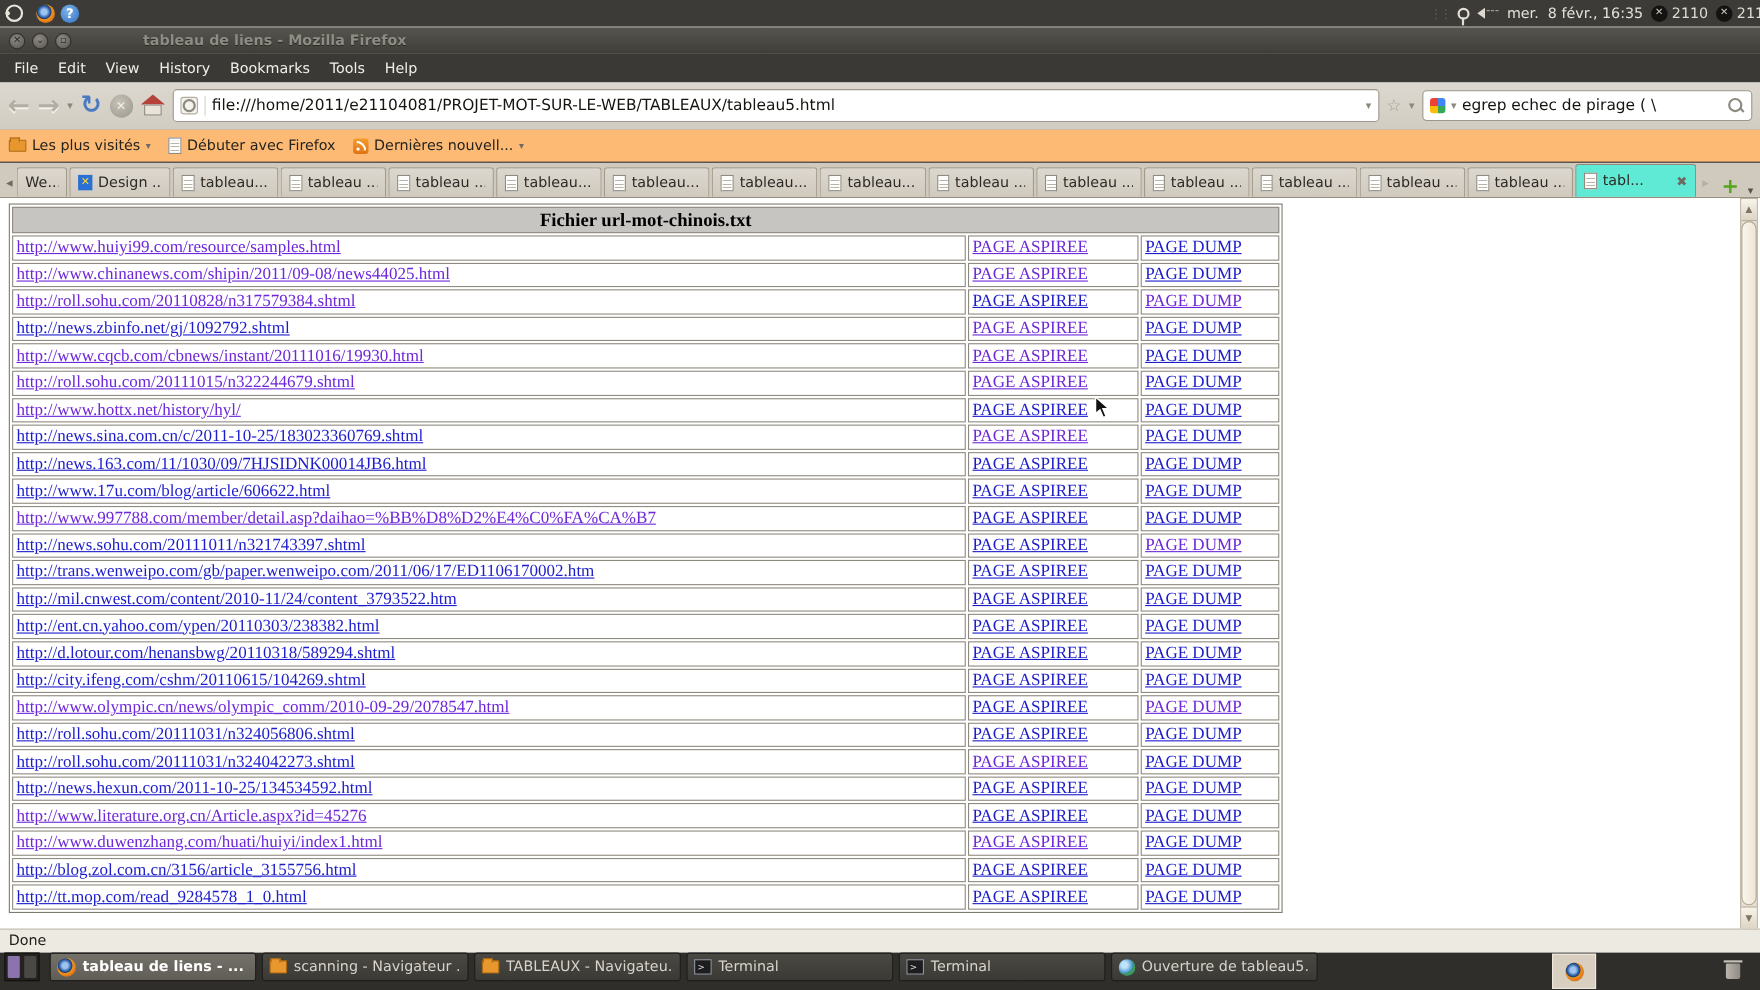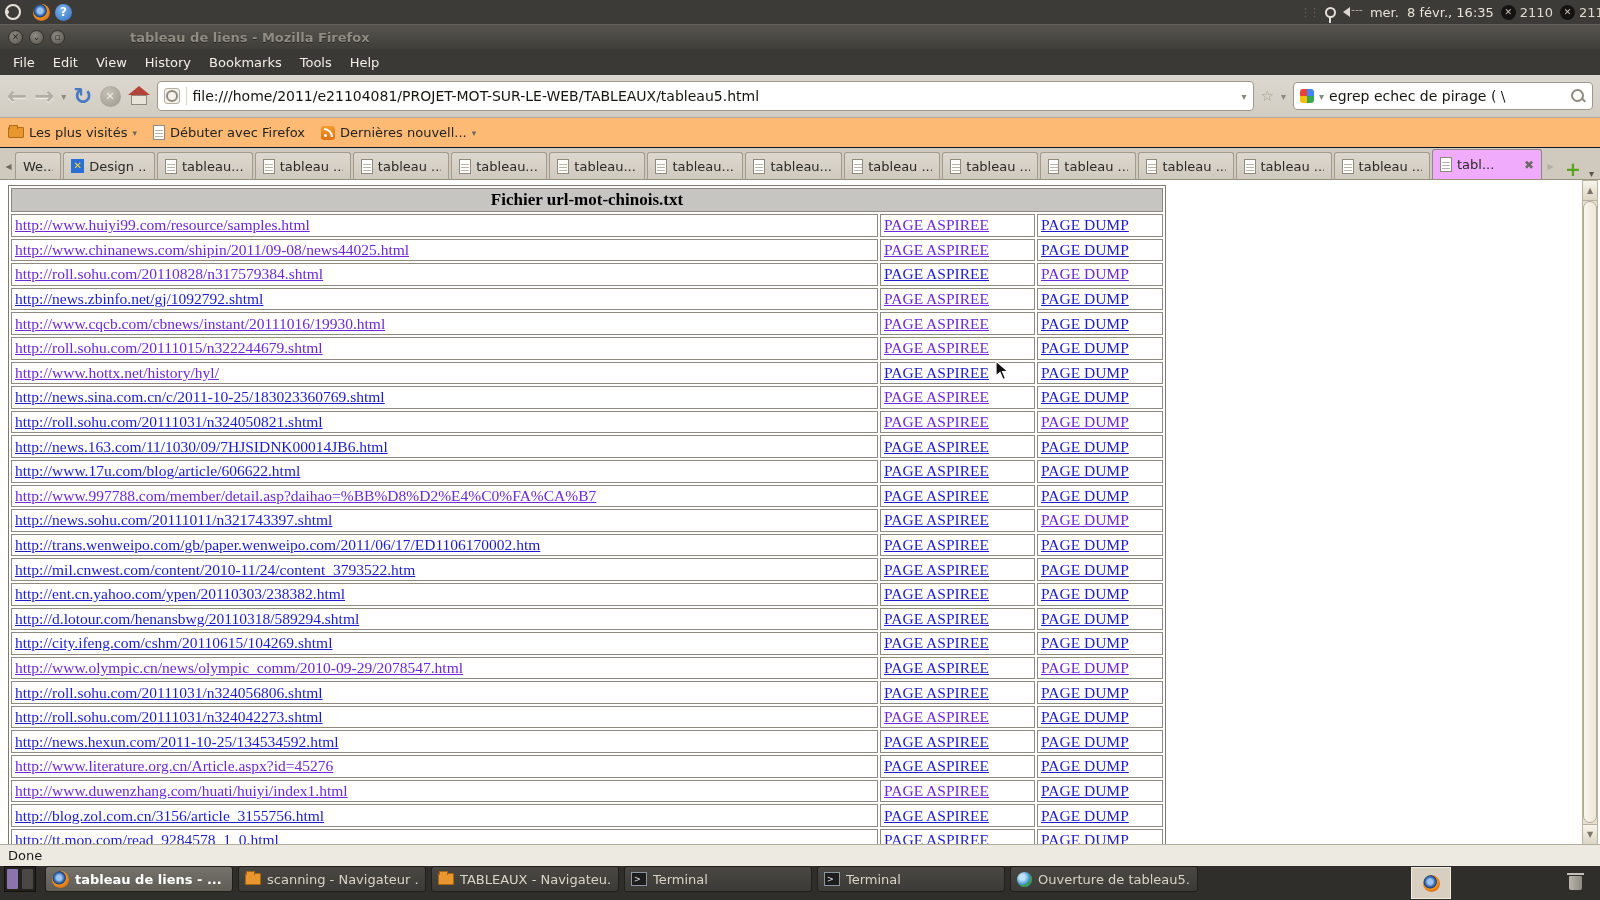--- a/index.html
+++ b/index.html
@@ -91,21 +91,21 @@
   .tab-scroll{width:13px;height:26px;display:flex;align-items:center;justify-content:center;font-size:12px;color:#6e6a61;}
   .tab-scroll.disabled{color:#b4afa4;}
   .tab-strip{display:flex;align-items:flex-end;flex:1;min-width:0;height:31px;}
   .tab{height:27px;background:linear-gradient(#ddd8cf,#cfc9be);border:1px solid #a19a8d;border-bottom:none;
        border-radius:3px 3px 0 0;display:flex;align-items:center;gap:5px;font-size:13px;color:#2c2a25;
        padding:0 7px;margin-right:2px;overflow:hidden;white-space:nowrap;box-sizing:border-box;flex:0 0 auto;}
   .tab .tab-label{overflow:hidden;text-overflow:clip;}
   .tab.t-small{width:46px;}
   .tab.t-design{width:92px;}
   .tab.t-std{flex:1 1 0;min-width:0;max-width:104px;}
-  .tab.active{background:#f0abfc;height:30px;width:110px;border-color:#8f8a7e;}
+  .tab.active{background:#5eead4;height:30px;width:110px;border-color:#8f8a7e;}
   .tab-close{margin-left:auto;color:#6e6a61;font-weight:bold;font-size:12px;}
   .design-fav{display:inline-block;width:14px;height:14px;background:#2a6fd4;color:#ffd832;font-size:10px;font-weight:bold;
               text-align:center;line-height:14px;}
   .tab-plus{color:#57a51f;font-size:19px;font-weight:bold;margin:0 8px;line-height:1;}
   .tab-listall{font-size:10px;color:#55524b;margin-right:4px;}
 
   
   .content{position:relative;height:665px;background:#fff;overflow:hidden;border-top:1px solid #96907f;box-sizing:border-box;}
   .page-table{margin:5px 0 0 8px;border:1px solid #7f7a70;border-spacing:2px;border-collapse:separate;
               font-family:"Liberation Serif","DejaVu Serif",serif;table-layout:fixed;}
@@ -359,25 +359,20 @@
     <td class="c-url"><a class="state-visited">http://www.hottx.net/history/hyl/</a></td>
     <td class="c-asp"><a class="state-link">PAGE ASPIREE</a></td>
     <td class="c-dump"><a class="state-link">PAGE DUMP</a></td>
   </tr>
           <tr>
     <td class="c-url"><a class="state-link">http://news.sina.com.cn/c/2011-10-25/183023360769.shtml</a></td>
     <td class="c-asp"><a class="state-visited">PAGE ASPIREE</a></td>
     <td class="c-dump"><a class="state-link">PAGE DUMP</a></td>
   </tr>
           <tr>
-    <td class="c-url"><a class="state-link">http://roll.sohu.com/20111031/n324050821.shtml</a></td>
-    <td class="c-asp"><a class="state-visited">PAGE ASPIREE</a></td>
-    <td class="c-dump"><a class="state-visited">PAGE DUMP</a></td>
-  </tr>
-          <tr>
     <td class="c-url"><a class="state-link">http://news.163.com/11/1030/09/7HJSIDNK00014JB6.html</a></td>
     <td class="c-asp"><a class="state-link">PAGE ASPIREE</a></td>
     <td class="c-dump"><a class="state-link">PAGE DUMP</a></td>
   </tr>
           <tr>
     <td class="c-url"><a class="state-link">http://www.17u.com/blog/article/606622.html</a></td>
     <td class="c-asp"><a class="state-link">PAGE ASPIREE</a></td>
     <td class="c-dump"><a class="state-link">PAGE DUMP</a></td>
   </tr>
           <tr>

